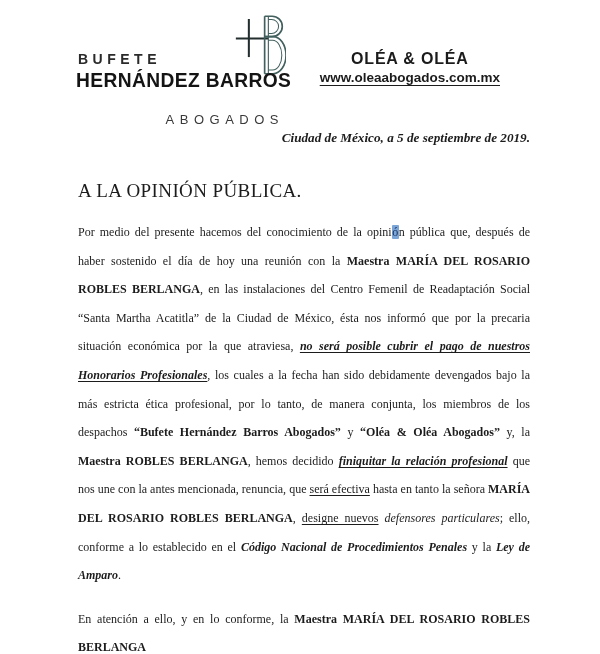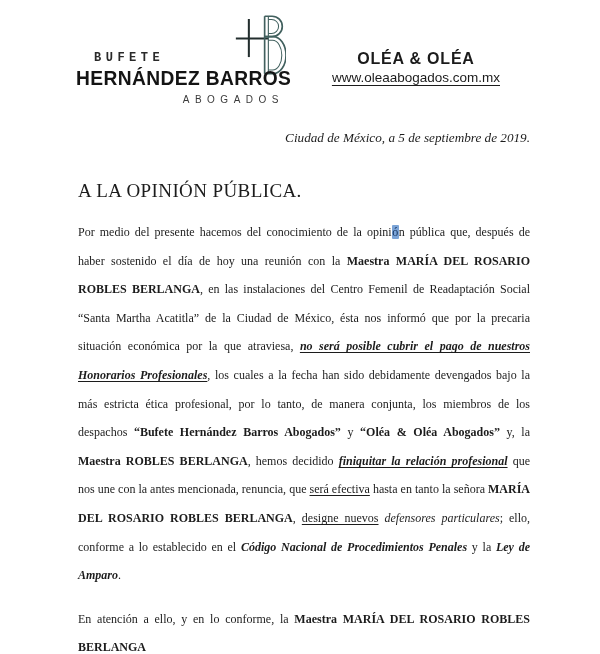--- a/index.html
+++ b/index.html
@@ -25,74 +25,74 @@
     padding-top:38px;
     font-family:"Liberation Sans", sans-serif;
     color:#1b1b1b;
   }
   .monogram {
     position:absolute;
     top:0; right:-2px;
     width:52px; height:64px;
   }
   .firm-bufete {
-    font-size:12px;
+    font-size:14px;
     font-weight:bold;
     letter-spacing:4.5px;
     color:#2a2a2a;
-    margin-left:18px;
-    font-family:Liberation Mono, monospace;
+    margin-left:2px;
   }
   .firm-name {
     font-size:20px;
     font-weight:bold;
     letter-spacing:0.4px;
     transform:scaleX(0.96);
     transform-origin:left center;
     white-space:nowrap;
     margin-top:2px;
     color:#141414;
   }
   .firm-abogados {
-    font-size:10px;
+    font-size:13px;
     letter-spacing:5.5px;
     color:#3a3a3a;
     text-align:right;
-    margin-top:4px;
+    margin-top:20px;
   }
   .firm-right {
     text-align:center;
     padding-top:37px;
     font-family:"Liberation Sans", sans-serif;
   }
   .olea-name {
     font-size:16px;
     font-weight:bold;
     letter-spacing:0.8px;
     color:#1b1b1b;
   }
   .olea-site {
     display:inline-block;
     margin-top:1px;
     font-size:13.5px;
-    font-weight:normal;
+    font-weight:bold;
     color:#1b1b1b;
     text-decoration:underline;
     text-decoration-thickness:1.4px;
     text-underline-offset:2.5px;
     cursor:pointer;
   }
 
   
   .dateline {
     margin-top:26px;
     padding-right:70px;
     text-align:right;
     font-style:italic;
     font-size:13.2px;
+    font-weight:bold;
   }
   .salutation {
     margin:34px 70px 16px 78px;
     font-weight:normal;
     font-size:19px;
     letter-spacing:0.4px;
   }
   .body-para {
     margin:8px 70px 0 78px;
     font-size:12px;

